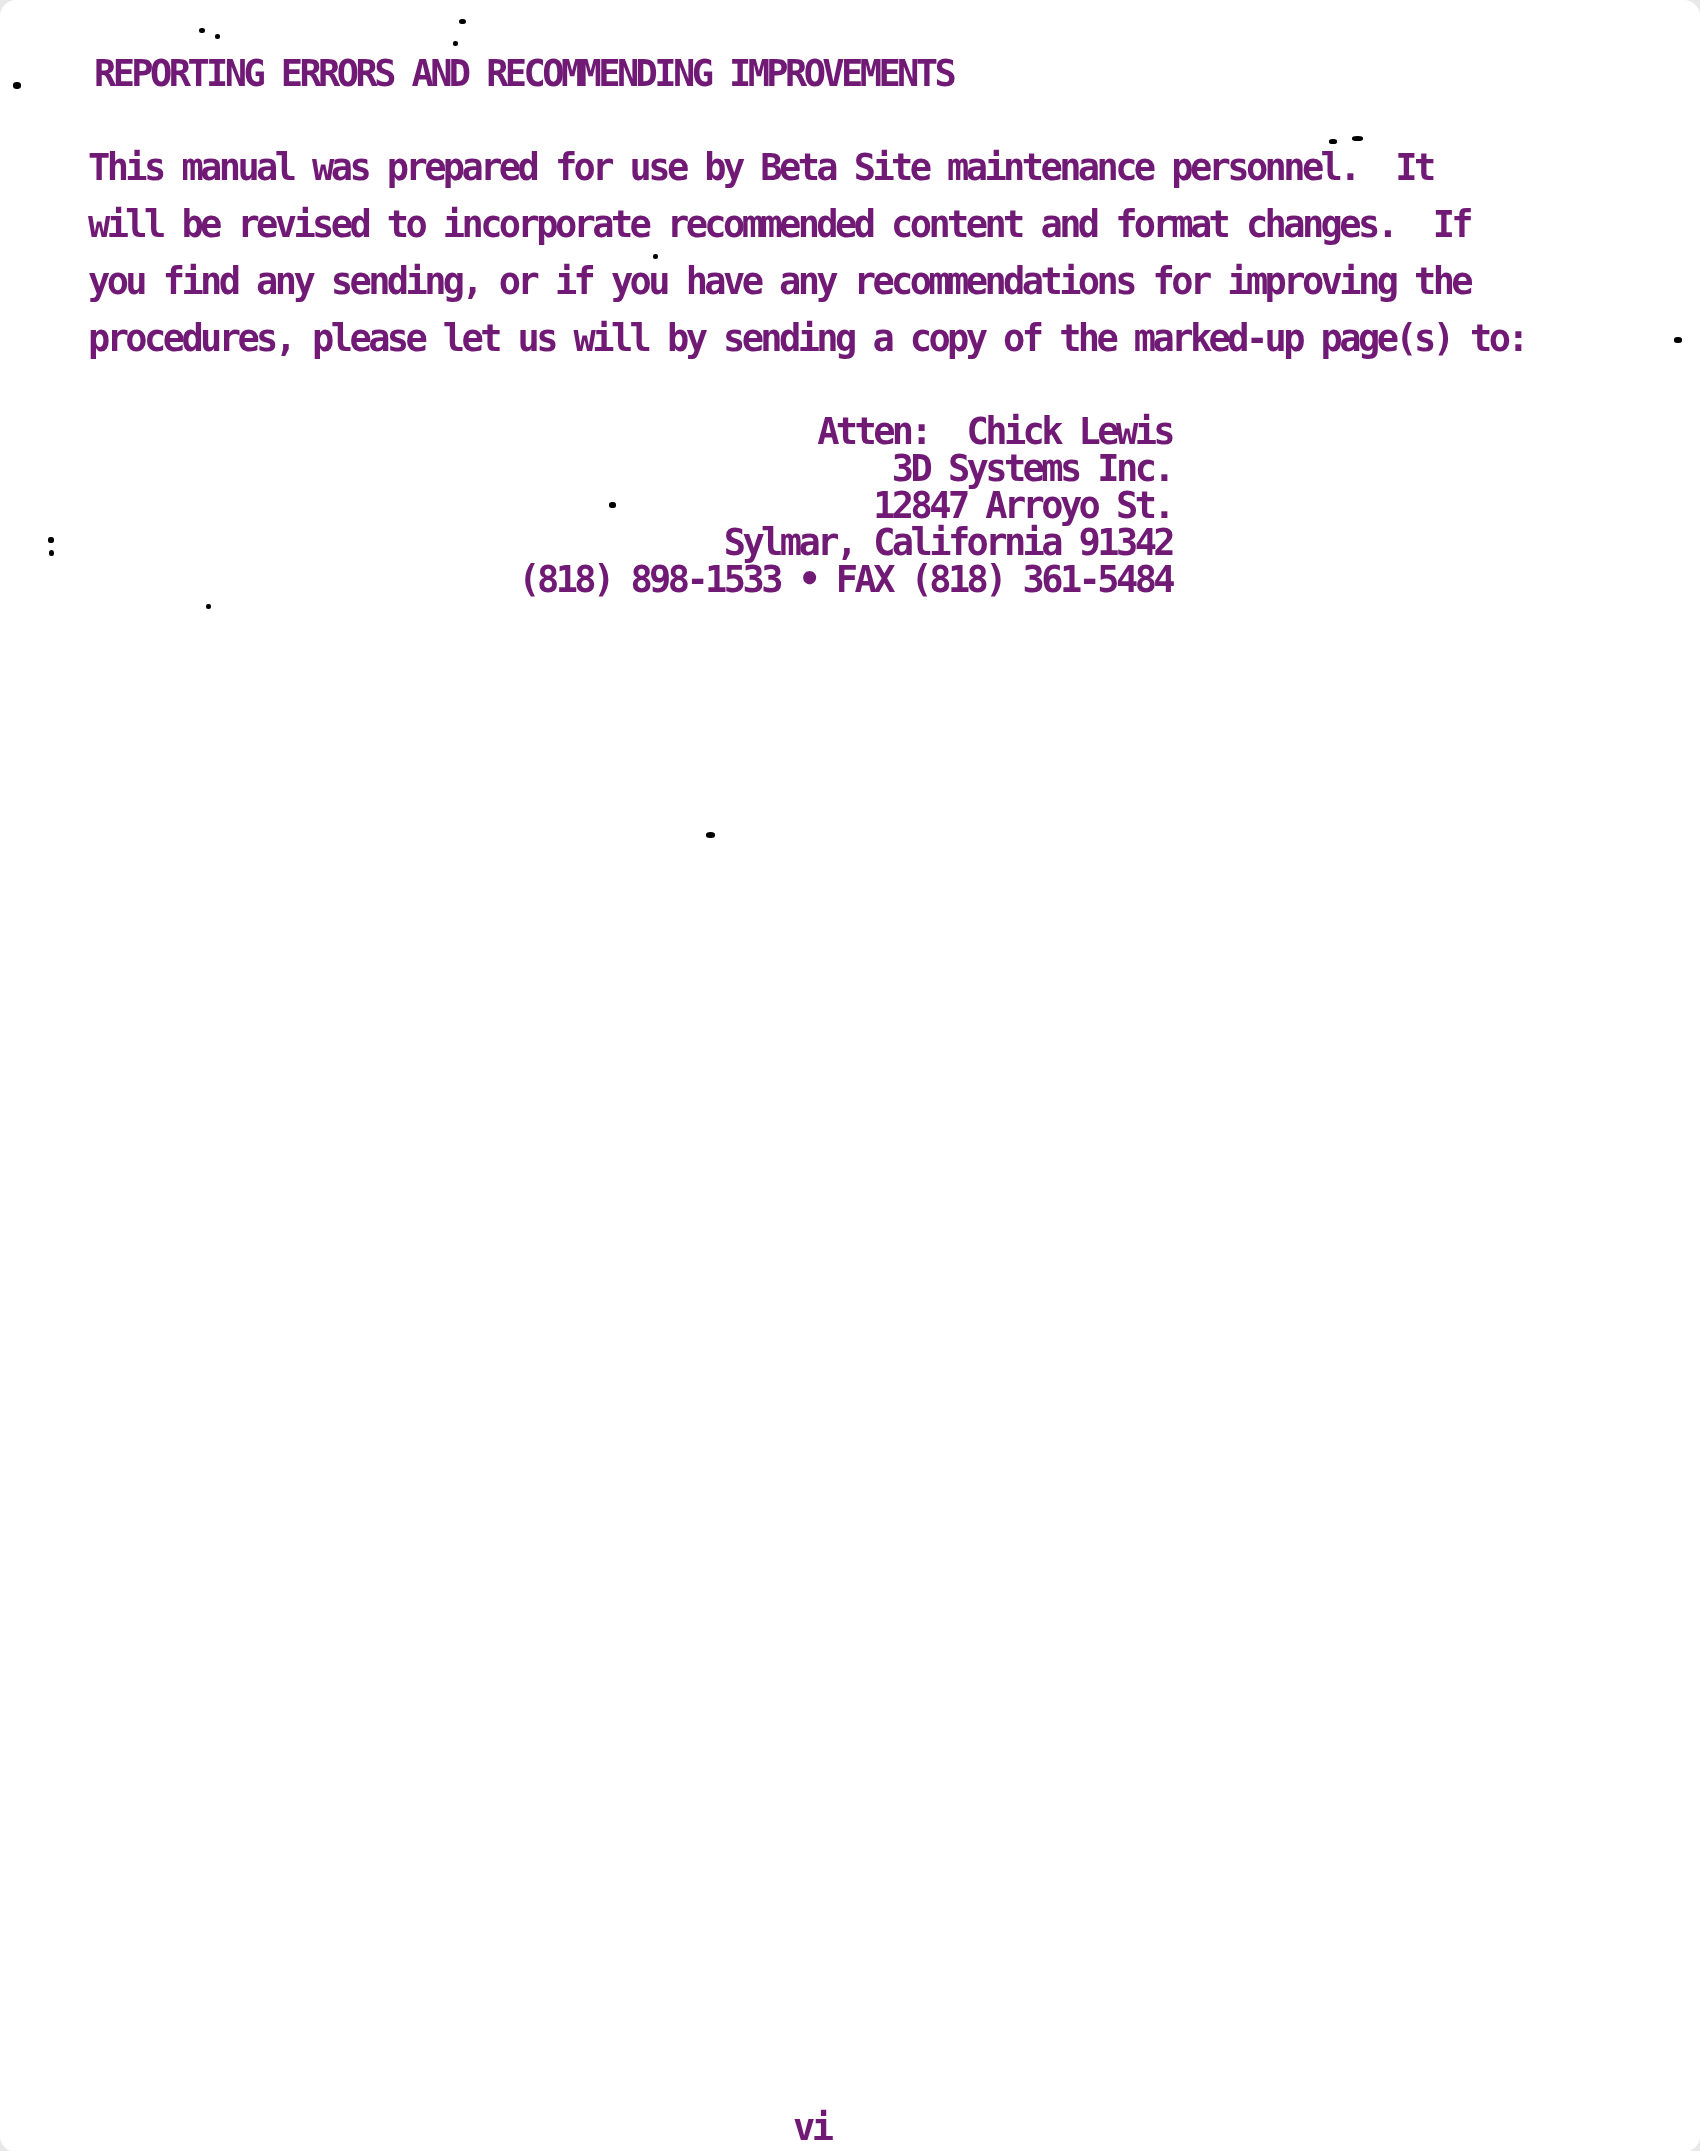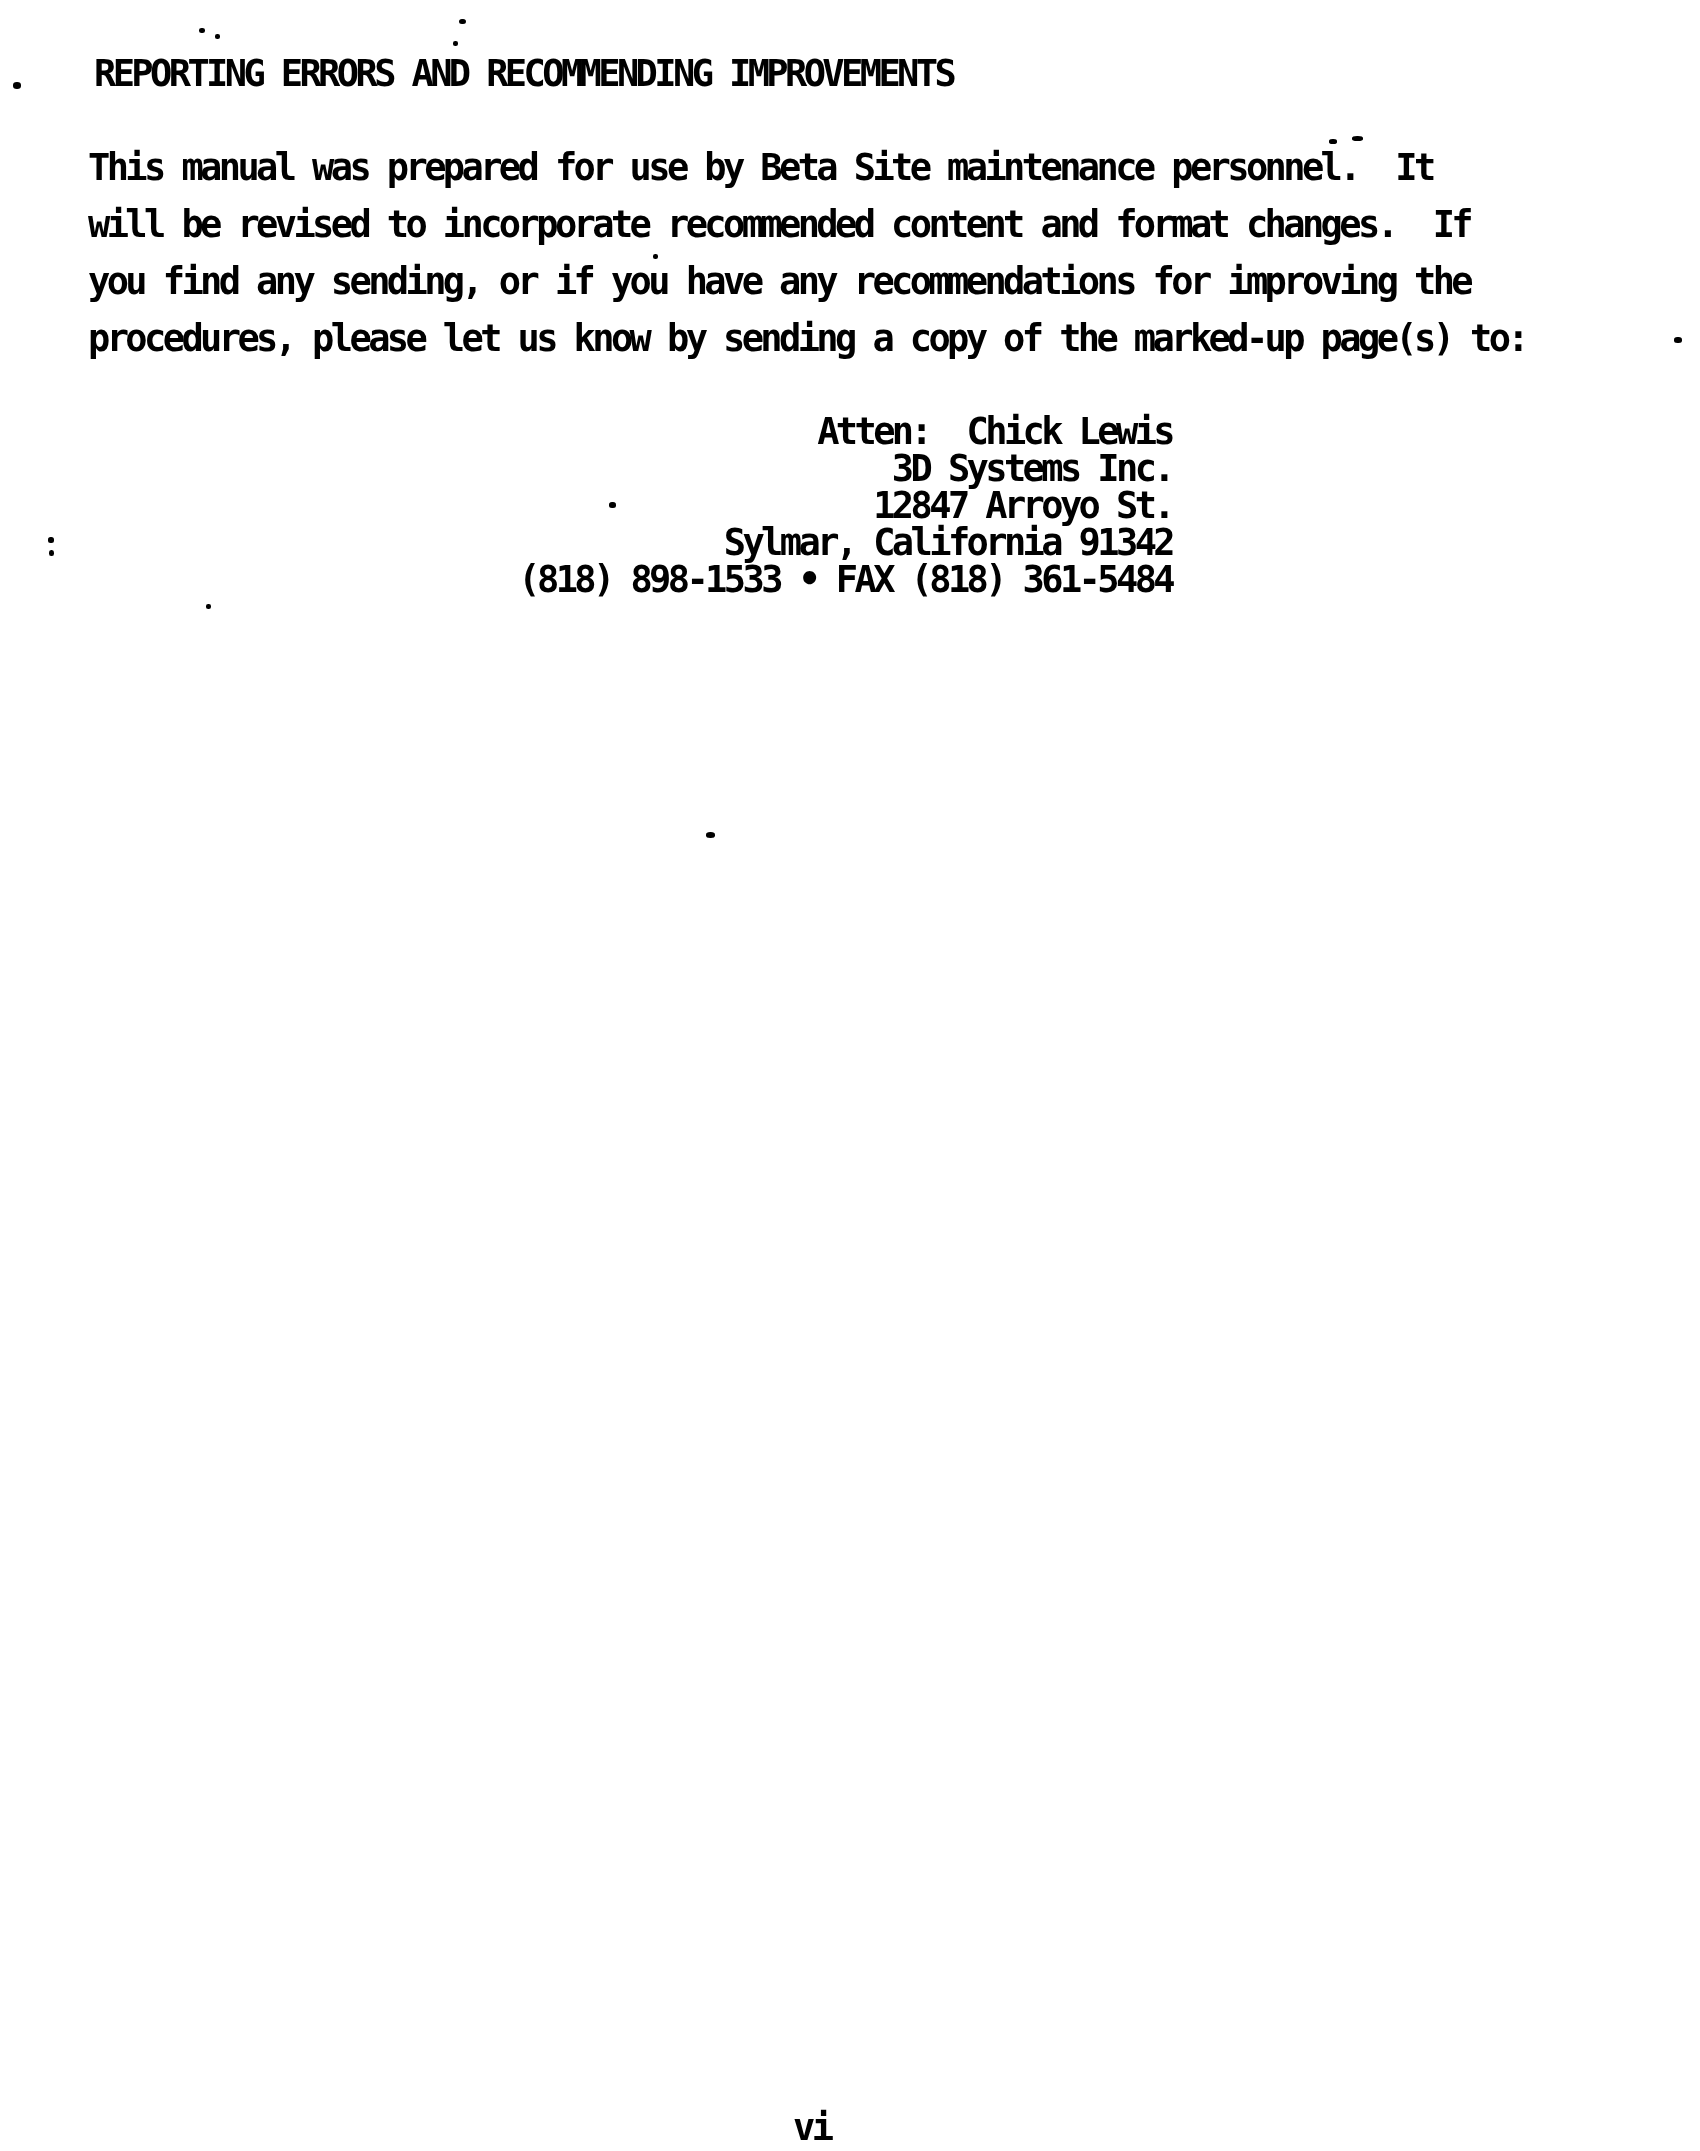--- a/index.html
+++ b/index.html
@@ -8,21 +8,22 @@
     background: #e8e8e8;
   }
   .scan-page {
     position: relative;
     width: 1700px;
     height: 2152px;
     background: #ffffff;
     overflow: hidden;
     font-family: "DejaVu Sans Mono", "Liberation Mono", monospace;
     font-weight: 700;
-    color: #000000;
+    color: #701a75;
+    border-radius: 16px;
     -webkit-font-smoothing: none;
   }
   .typed {
     position: absolute;
     font-size: 37px;
     letter-spacing: -3.6px;
     white-space: pre;
     line-height: 37px;
   }
   .heading {
@@ -55,21 +56,21 @@
 </head>
 <body>
 
 <div class="scan-page">
 
   <div class="typed heading">REPORTING ERRORS AND RECOMMENDING IMPROVEMENTS</div>
 
   <div class="typed paragraph"><span>This manual was prepared for use by Beta Site maintenance personnel.  It</span>
 <span>will be revised to incorporate recommended content and format changes.  If</span>
 <span>you find any sending, or if you have any recommendations for improving the</span>
-<span>procedures, please let us know by sending a copy of the marked-up page(s) to:</span></div>
+<span>procedures, please let us will by sending a copy of the marked-up page(s) to:</span></div>
 
   <div class="typed address-block"><span>Atten:  Chick Lewis</span>
 <span>3D Systems Inc.</span>
 <span>12847 Arroyo St.</span>
 <span>Sylmar, California 91342</span>
 <span>(818) 898-1533 • FAX (818) 361-5484</span></div>
 
   <div class="typed page-number">vi</div>
 
   <div class="speck" style="left:199px; top:28px;  width:5.6px;  height:4.7px;"></div>

